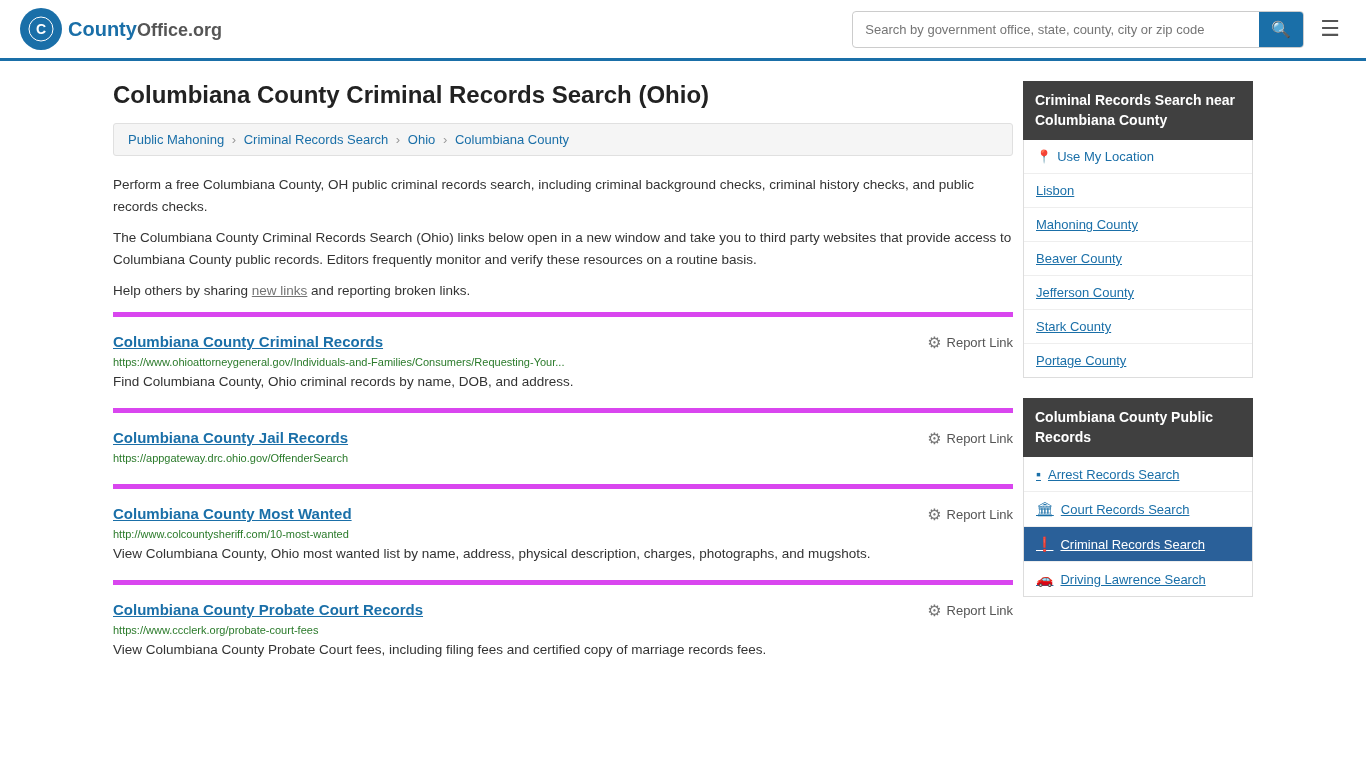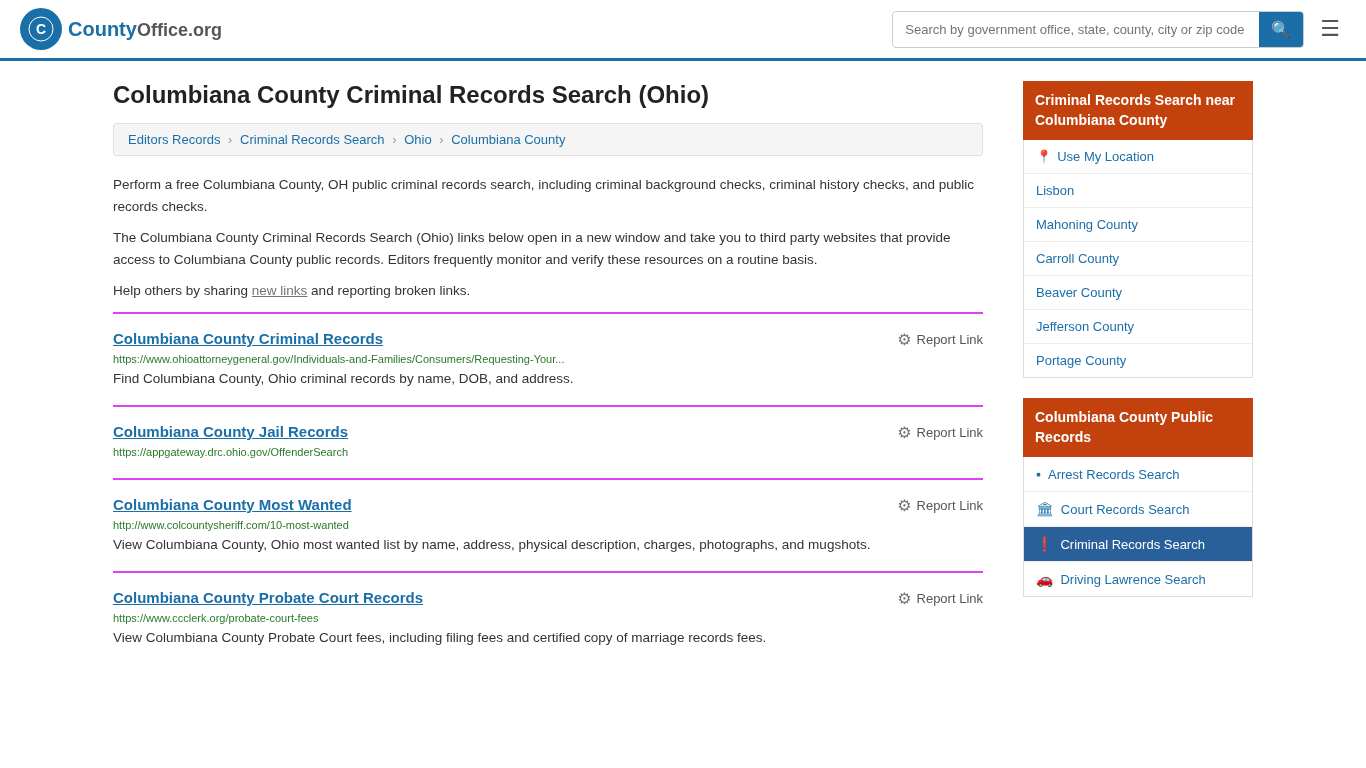--- a/index.html
+++ b/index.html
@@ -48,21 +48,21 @@
       display: flex;
       align-items: center;
       gap: 10px;
     }
     .search-bar {
       display: flex;
       align-items: center;
       border: 1px solid #ccc;
       border-radius: 4px;
       overflow: hidden;
-      width: 412px;
+      width: 452px;
     }
     .search-bar input {
       border: none;
       outline: none;
       padding: 8px 12px;
       font-size: 13px;
       width: 100%;
       color: #999;
     }
     .search-bar button {
@@ -79,21 +79,21 @@
       color: #555;
       padding: 6px;
     }
 
     
     .container {
       max-width: 1180px;
       margin: 0 auto;
       padding: 20px;
       display: flex;
-      gap: 40px;
+      gap: 10px;
     }
 
     
     .main-content {
       flex: 1;
     }
     .page-title {
       font-size: 24px;
       font-weight: bold;
       color: #222;
@@ -120,21 +120,21 @@
       line-height: 1.6;
       color: #333;
     }
     .intro-text a {
       color: #737373;
       text-decoration: underline;
     }
 
     
     .result-card {
-      border-top: 2px solid #d946ef;
+      border-top: 5px solid #d946ef;
       padding: 16px 0;
     }
     .result-card-header {
       display: flex;
       justify-content: space-between;
       align-items: flex-start;
       margin-bottom: 4px;
     }
     .result-title {
       font-size: 15px;
@@ -169,41 +169,42 @@
 
     
     .sidebar {
       width: 230px;
       flex-shrink: 0;
     }
     .sidebar-section {
       margin-bottom: 20px;
     }
     .sidebar-header {
-      background: #c2410c;
+      background: #404040;
       color: white;
       font-weight: bold;
       font-size: 14px;
       padding: 10px 12px;
       margin-bottom: 0;
       line-height: 1.4;
     }
     .sidebar-list {
       border: 1px solid #ddd;
       border-top: none;
     }
     .sidebar-item {
       padding: 9px 12px;
       border-bottom: 1px solid #eee;
       font-size: 13px;
       color: #1a6fa8;
       cursor: pointer;
       display: flex;
       align-items: center;
       gap: 7px;
+      text-decoration: underline;
     }
     .sidebar-item:last-child { border-bottom: none; }
     .sidebar-item a {
       color: #1a6fa8;
       text-decoration: none;
     }
     .sidebar-item.active {
       background: #2a6099;
       color: white;
     }
@@ -251,21 +252,21 @@
   </div>
 </header>
 
 <div class="container">
 
   <div class="main-content">
 
     <h1 class="page-title">Columbiana County Criminal Records Search (Ohio)</h1>
 
     <div class="breadcrumb">
-      <a href="#">Editors Records</a>
+      <a href="#">Public Mahoning</a>
       <span>›</span>
       <a href="#">Criminal Records Search</a>
       <span>›</span>
       <a href="#">Ohio</a>
       <span>›</span>
       <a href="#">Columbiana County</a>
     </div>
 
     <p class="intro-text">Perform a free Columbiana County, OH public criminal records search, including criminal background checks, criminal history checks, and public records checks.</p>
     <p class="intro-text">The Columbiana County Criminal Records Search (Ohio) links below open in a new window and take you to third party websites that provide access to Columbiana County public records. Editors frequently monitor and verify these resources on a routine basis.</p>
@@ -331,27 +332,27 @@
           <a href="#">Use My Location</a>
         </div>
         <div id="nearby-links-container">
             <div class="sidebar-item">
               <a href="#">Lisbon</a>
             </div>
             <div class="sidebar-item">
               <a href="#">Mahoning County</a>
             </div>
             <div class="sidebar-item">
-              <a href="#">Carroll County</a>
-            </div>
-            <div class="sidebar-item">
               <a href="#">Beaver County</a>
             </div>
             <div class="sidebar-item">
               <a href="#">Jefferson County</a>
+            </div>
+            <div class="sidebar-item">
+              <a href="#">Stark County</a>
             </div>
             <div class="sidebar-item">
               <a href="#">Portage County</a>
             </div>
           </div>
       </div>
     </div>
 
     <div class="sidebar-section">
       <div class="sidebar-header">Columbiana County Public Records</div>

